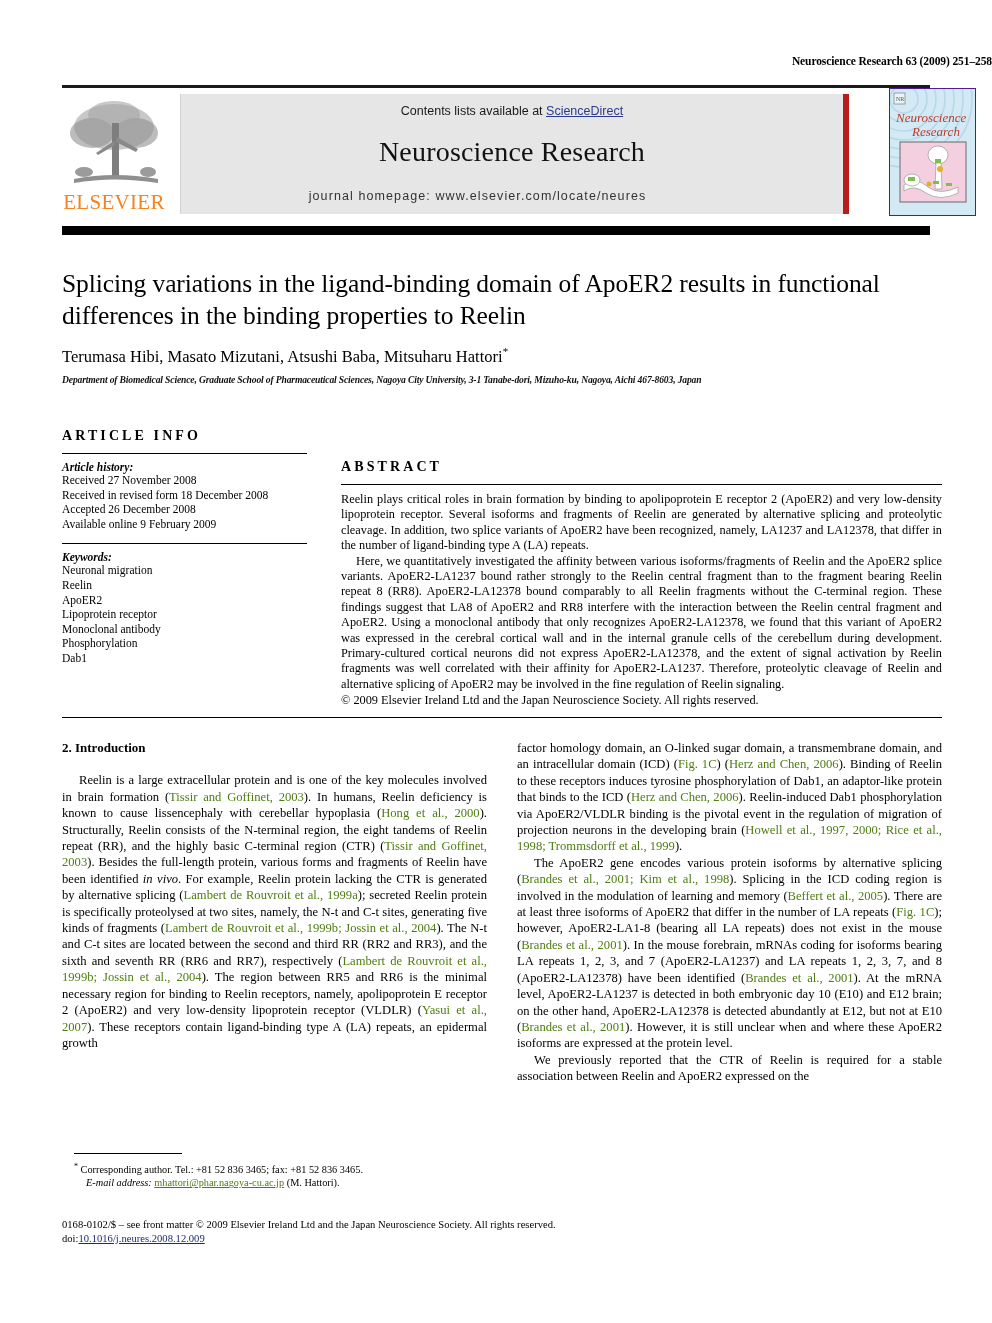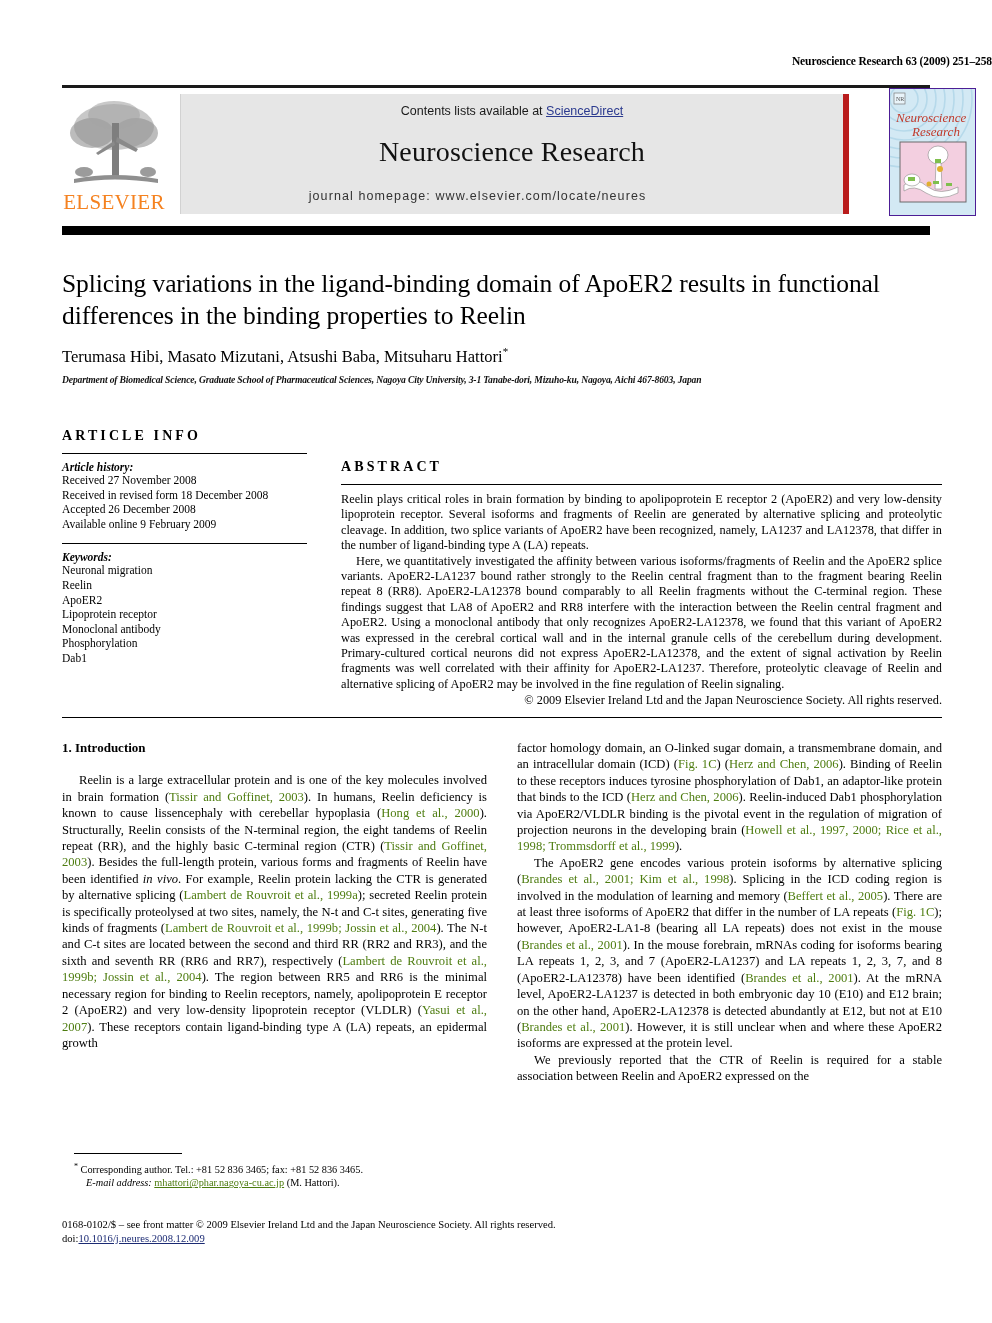--- a/index.html
+++ b/index.html
@@ -216,21 +216,20 @@
     line-height: 15.4px;
     text-align: justify;
     color: #000;
   }
   .abs-body p { margin: 0; }
   .abs-body p.indent { text-indent: 15px; }
   .copyright {
     font-family: "Liberation Serif", serif;
     font-size: 12.3px;
     line-height: 15.4px;
-    text-align: right;
     margin-top: 1px;
   }
   .hr-close {
     position: absolute;
     left: 62px; top: 717px;
     width: 880px;
     height: 1px;
     background: #000;
   }
 
@@ -396,21 +395,21 @@
     <div class="hr-thin"></div>
     <div class="abs-body">
       <p>Reelin plays critical roles in brain formation by binding to apolipoprotein E receptor 2 (ApoER2) and very low-density lipoprotein receptor. Several isoforms and fragments of Reelin are generated by alternative splicing and proteolytic cleavage. In addition, two splice variants of ApoER2 have been recognized, namely, LA1237 and LA12378, that differ in the number of ligand-binding type A (LA) repeats.</p>
       <p class="indent">Here, we quantitatively investigated the affinity between various isoforms/fragments of Reelin and the ApoER2 splice variants. ApoER2-LA1237 bound rather strongly to the Reelin central fragment than to the fragment bearing Reelin repeat 8 (RR8). ApoER2-LA12378 bound comparably to all Reelin fragments without the C-terminal region. These findings suggest that LA8 of ApoER2 and RR8 interfere with the interaction between the Reelin central fragment and ApoER2. Using a monoclonal antibody that only recognizes ApoER2-LA12378, we found that this variant of ApoER2 was expressed in the cerebral cortical wall and in the internal granule cells of the cerebellum during development. Primary-cultured cortical neurons did not express ApoER2-LA12378, and the extent of signal activation by Reelin fragments was well correlated with their affinity for ApoER2-LA1237. Therefore, proteolytic cleavage of Reelin and alternative splicing of ApoER2 may be involved in the fine regulation of Reelin signaling.</p>
       <div class="copyright">© 2009 Elsevier Ireland Ltd and the Japan Neuroscience Society. All rights reserved.</div>
     </div>
   </div>
   <div class="hr-close"></div>
 
   <div class="col col-left">
-    <div class="sec-title">1. Introduction</div>
+    <div class="sec-title">2. Introduction</div>
     <p class="indent">
       <span>Reelin is a large extracellular protein and is one of the key molecules involved in brain formation (</span><span class="ref">Tissir and Goffinet, 2003</span><span>). In humans, Reelin deficiency is known to cause lissencephaly with cerebellar hypoplasia (</span><span class="ref">Hong et al., 2000</span><span>). Structurally, Reelin consists of the N-terminal region, the eight tandems of Reelin repeat (RR), and the highly basic C-terminal region (CTR) (</span><span class="ref">Tissir and Goffinet, 2003</span><span>). Besides the full-length protein, various forms and fragments of Reelin have been identified <span class="it">in vivo</span>. For example, Reelin protein lacking the CTR is generated by alternative splicing (</span><span class="ref">Lambert de Rouvroit et al., 1999a</span><span>); secreted Reelin protein is specifically proteolysed at two sites, namely, the N-t and C-t sites, generating five kinds of fragments (</span><span class="ref">Lambert de Rouvroit et al., 1999b; Jossin et al., 2004</span><span>). The N-t and C-t sites are located between the second and third RR (RR2 and RR3), and the sixth and seventh RR (RR6 and RR7), respectively (</span><span class="ref">Lambert de Rouvroit et al., 1999b; Jossin et al., 2004</span><span>). The region between RR5 and RR6 is the minimal necessary region for binding to Reelin receptors, namely, apolipoprotein E receptor 2 (ApoER2) and very low-density lipoprotein receptor (VLDLR) (</span><span class="ref">Yasui et al., 2007</span><span>). These receptors contain ligand-binding type A (LA) repeats, an epidermal growth</span>
     </p>
   </div>
 
   <div class="col col-right">
     <p>
       <span>factor homology domain, an O-linked sugar domain, a transmembrane domain, and an intracellular domain (ICD) (</span><span class="ref">Fig. 1C</span><span>) (</span><span class="ref">Herz and Chen, 2006</span><span>). Binding of Reelin to these receptors induces tyrosine phosphorylation of Dab1, an adaptor-like protein that binds to the ICD (</span><span class="ref">Herz and Chen, 2006</span><span>). Reelin-induced Dab1 phosphorylation via ApoER2/VLDLR binding is the pivotal event in the regulation of migration of projection neurons in the developing brain (</span><span class="ref">Howell et al., 1997, 2000; Rice et al., 1998; Trommsdorff et al., 1999</span><span>).</span>
     </p>
     <p class="indent">

